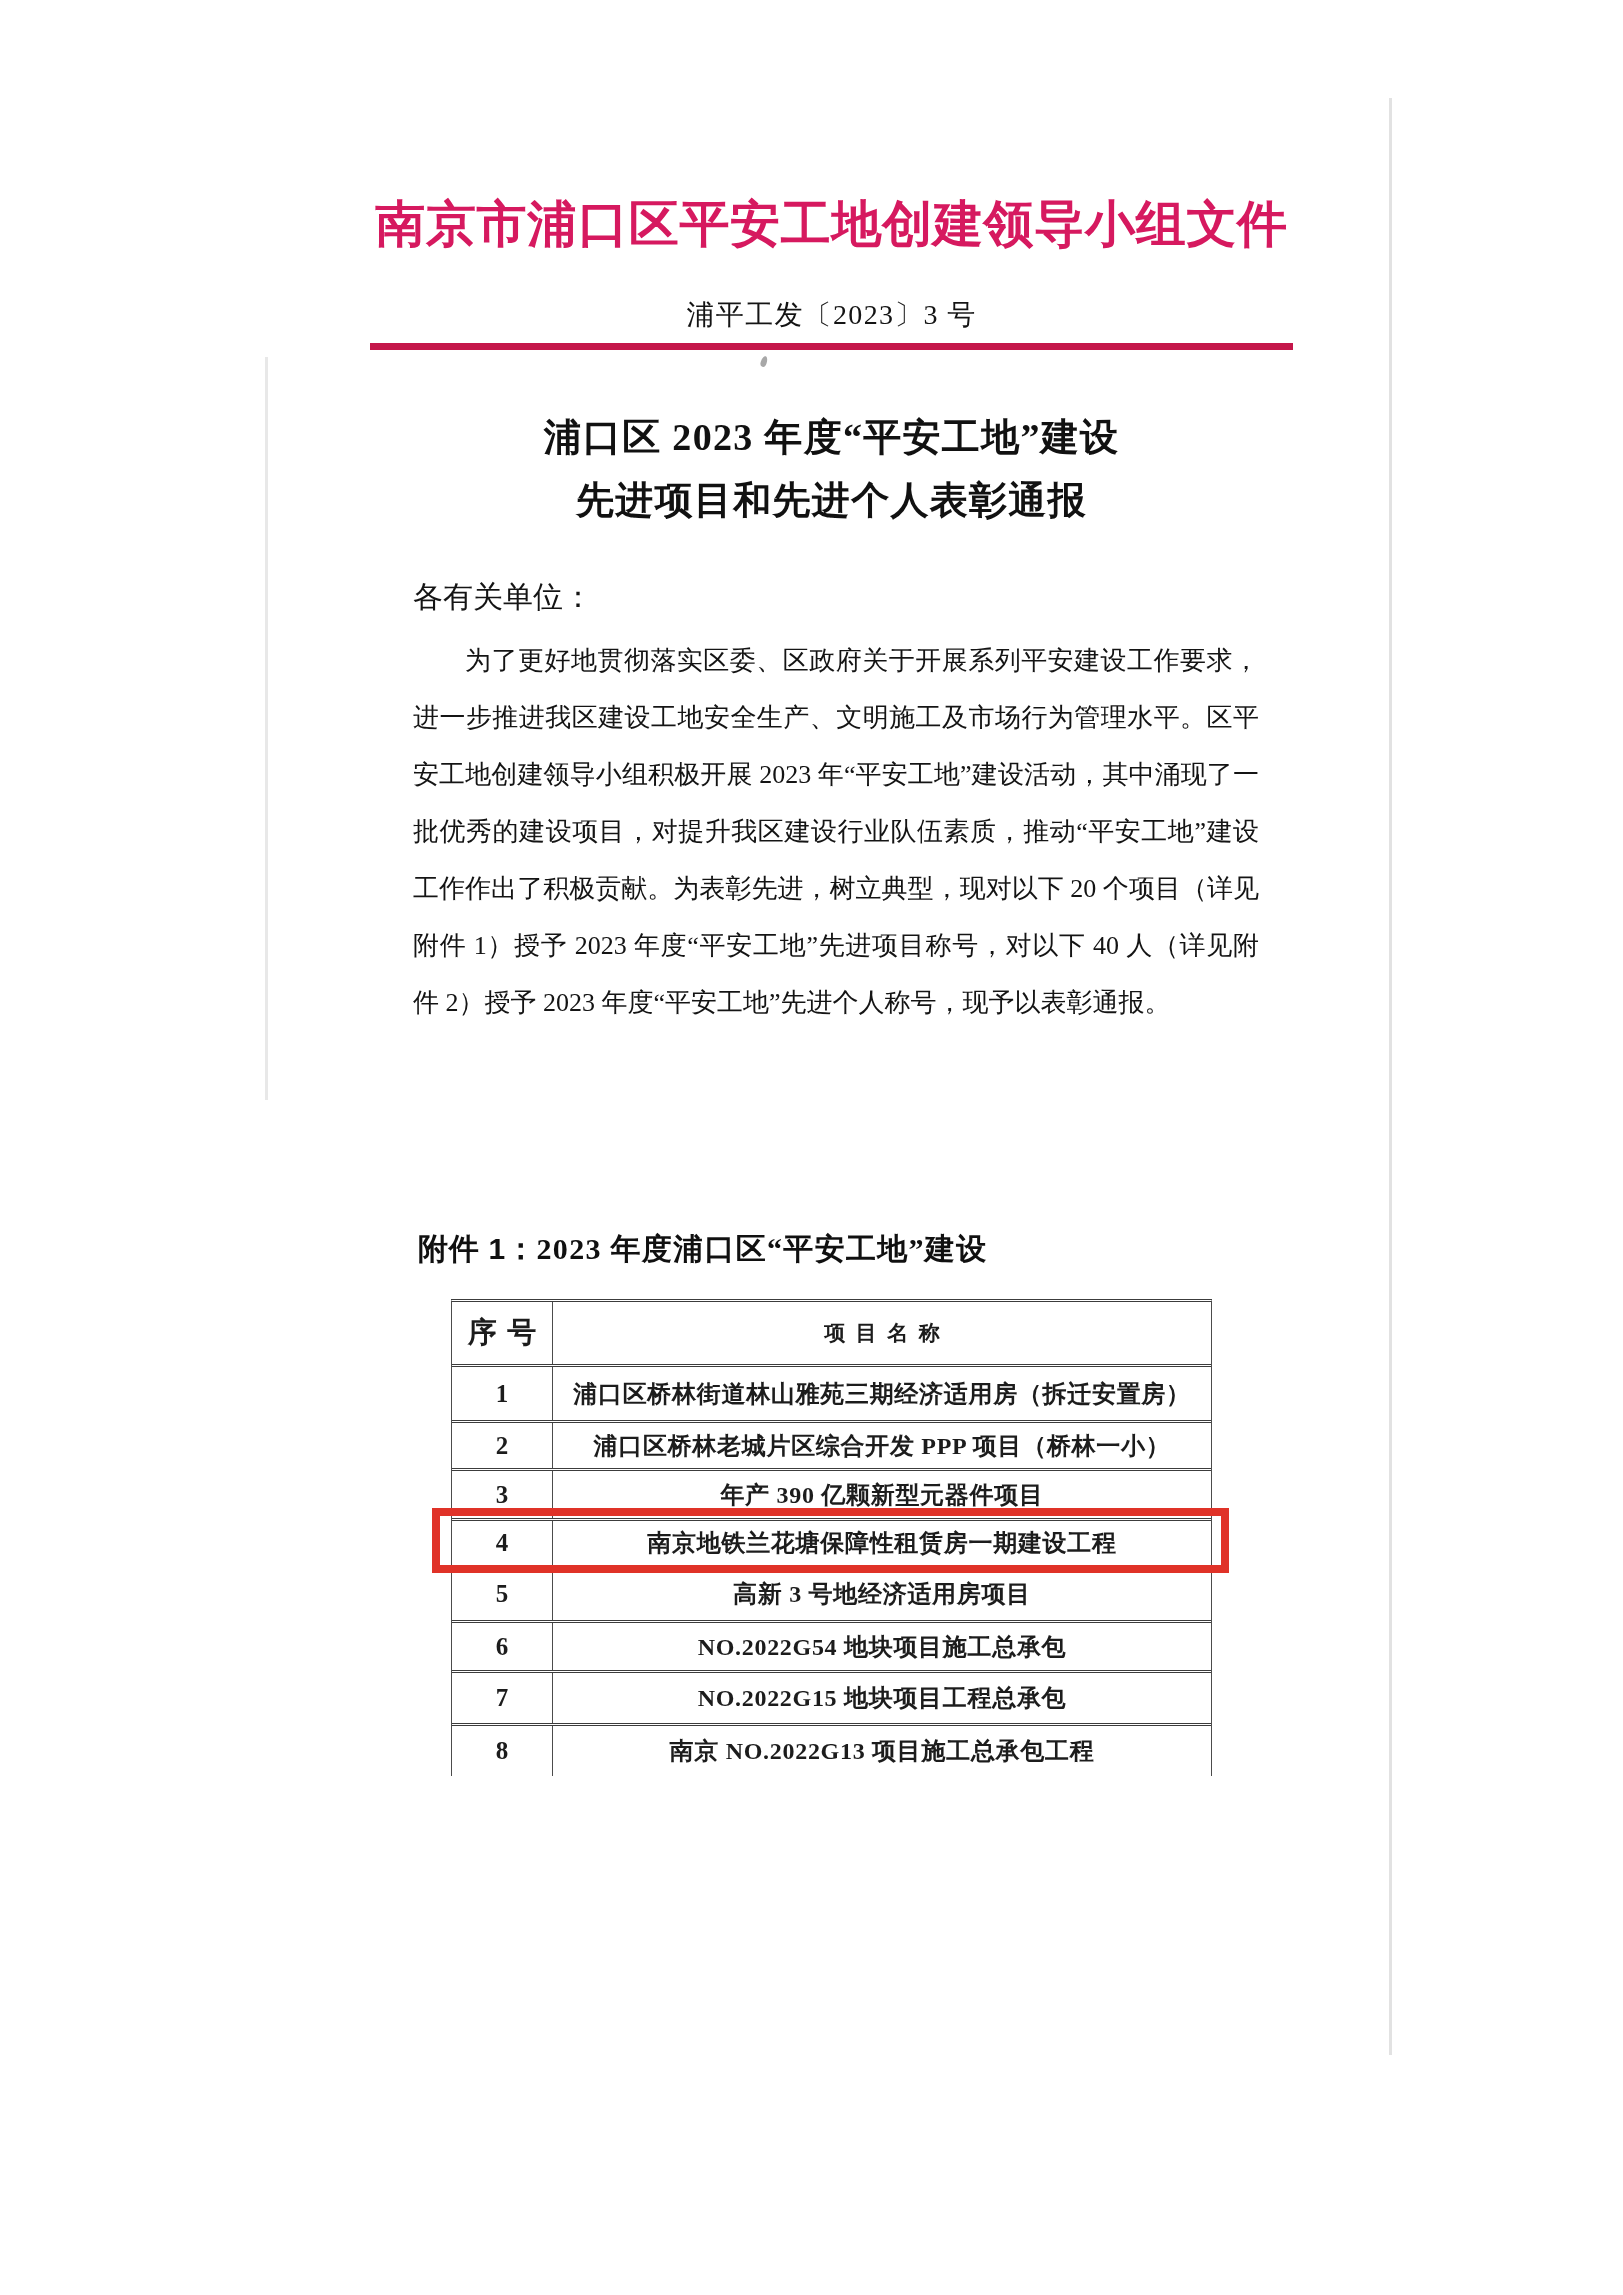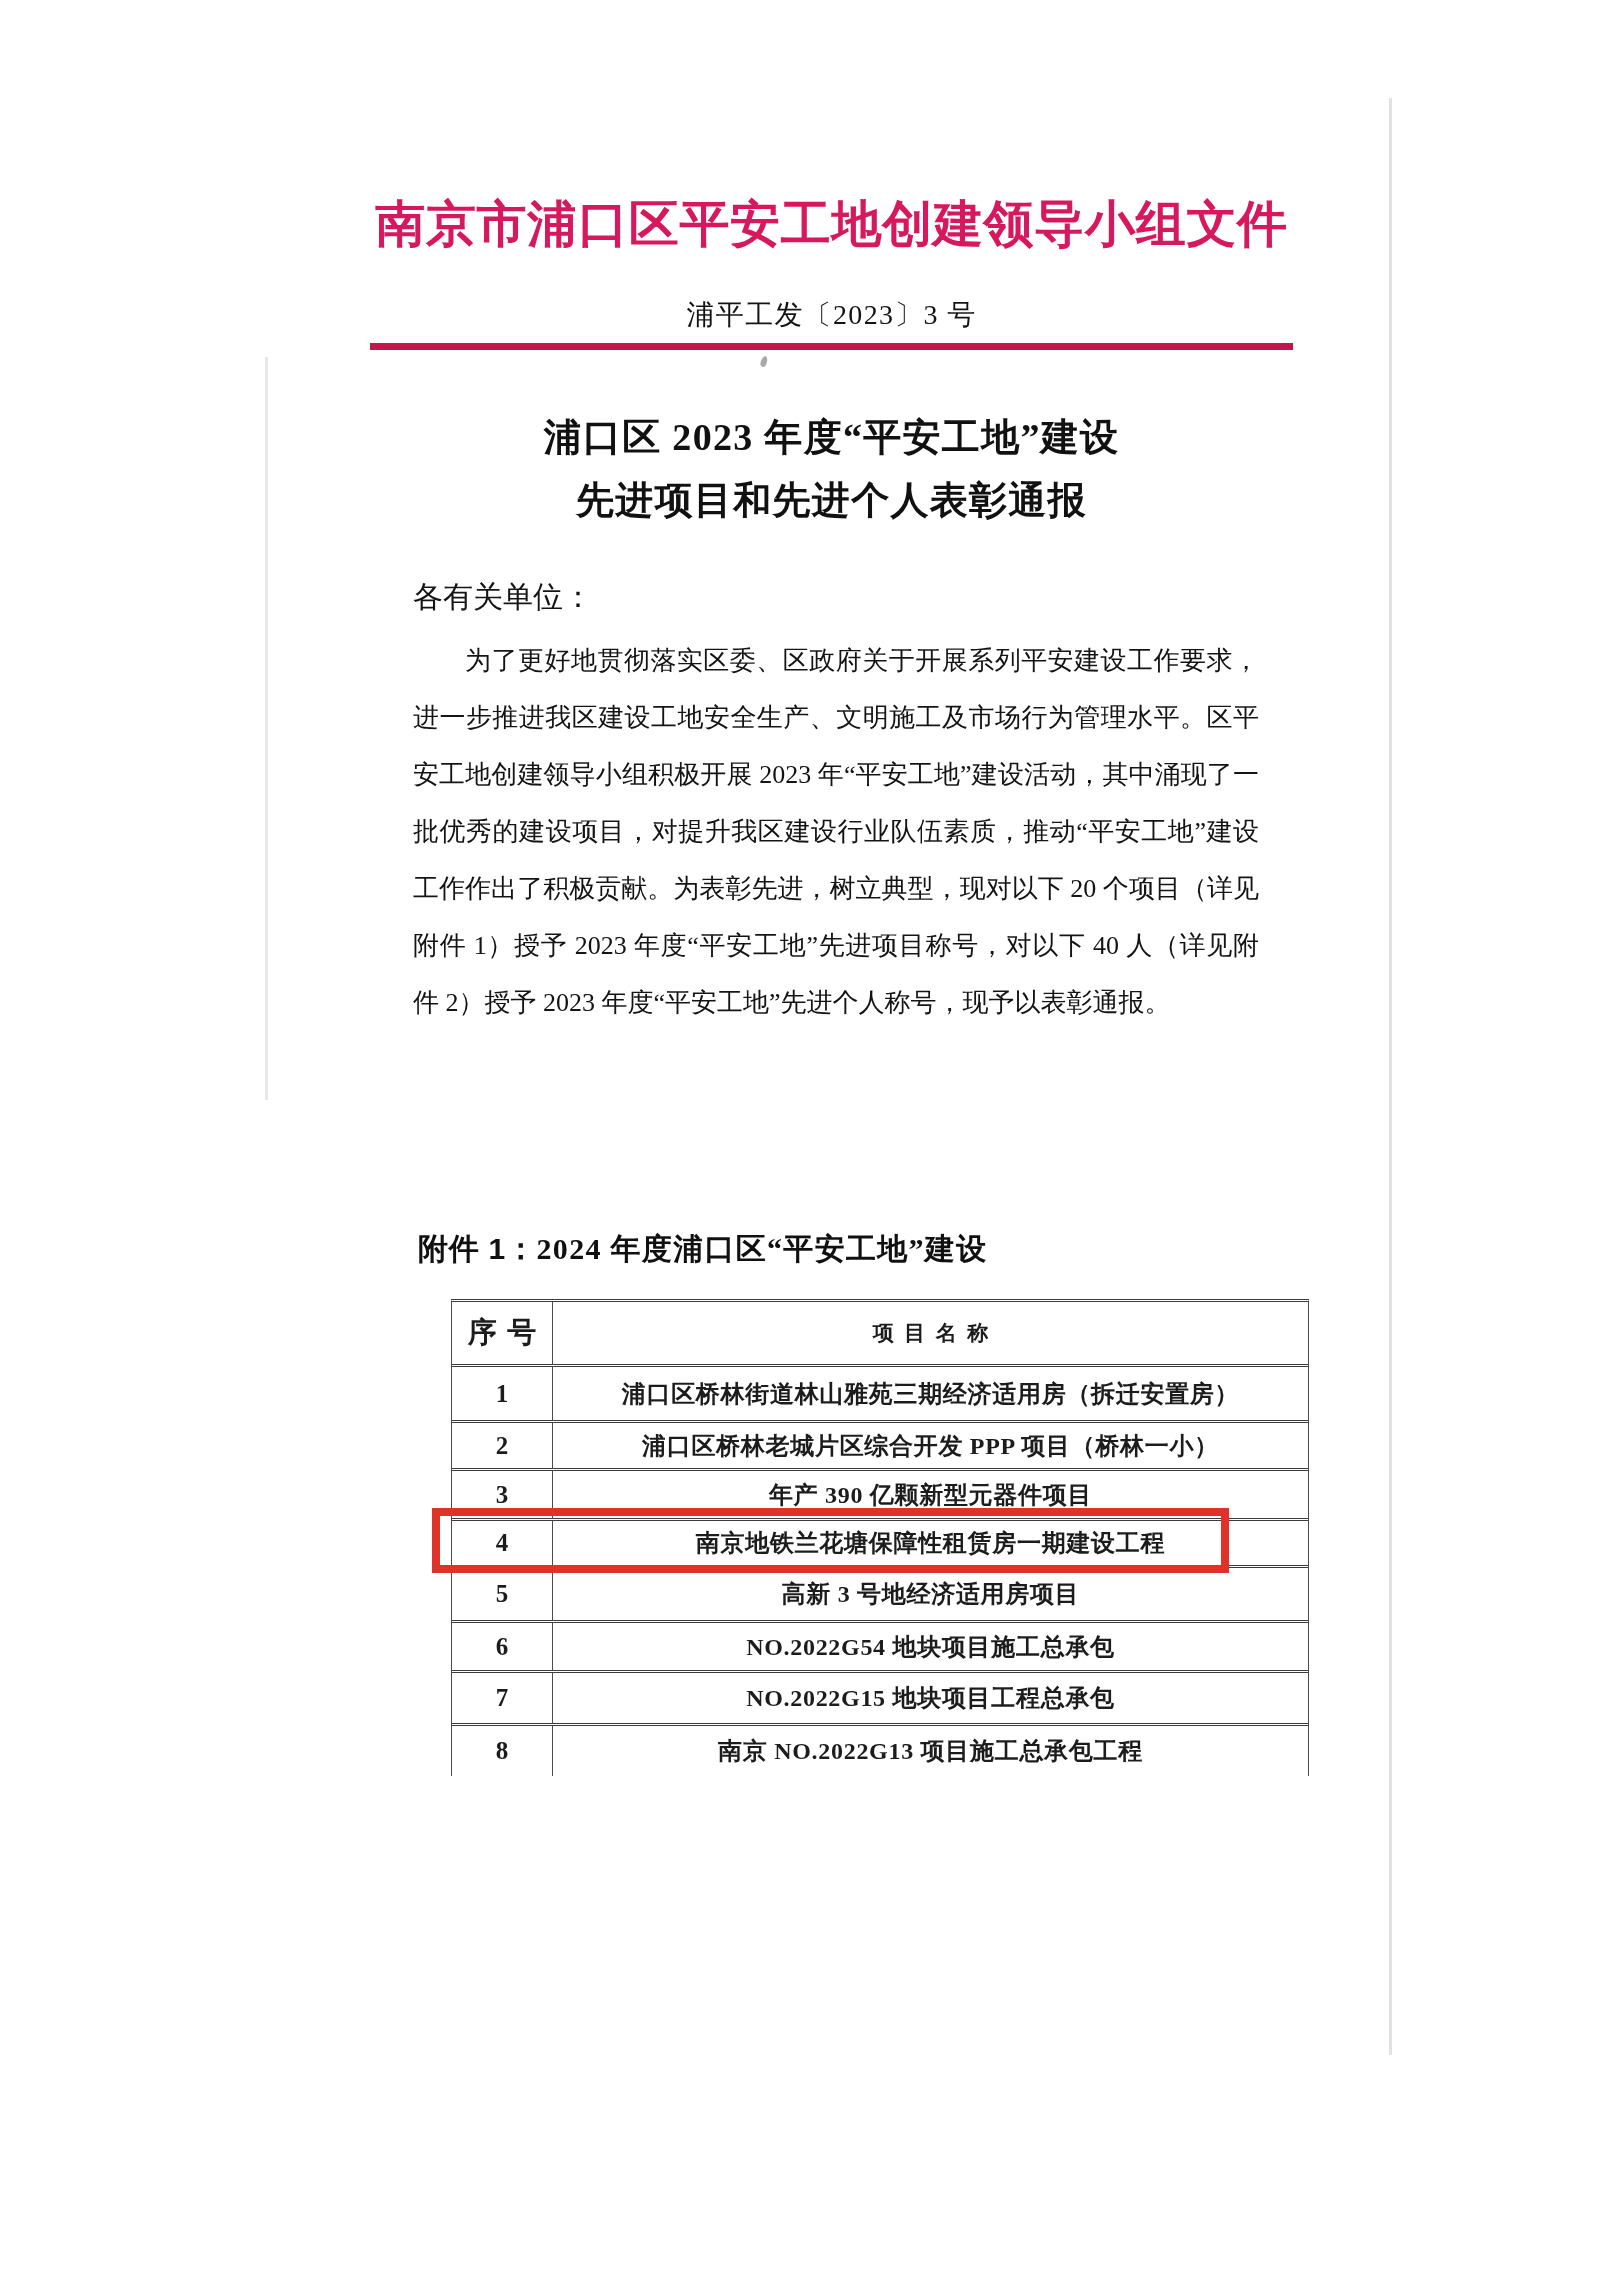--- a/index.html
+++ b/index.html
@@ -38,21 +38,21 @@
     font-size:26px; line-height:57px; text-align:justify; text-indent:2em; color:#141414;
   }
 
   
   .attachment { position:absolute; left:398px; top:1229px; font-size:30px; font-weight:bold; color:#101010; }
   .attachment .label { font-family:Liberation Sans, sans-serif; letter-spacing:0.7px; }
   .attachment .atitle { letter-spacing:1.3px; }
 
   
   .apx-table {
-    position:absolute; left:431px; top:1299px; width:858px;
+    position:absolute; left:431px; top:1299px; width:761px;
     border-top:3.9px double #3c3c3c; border-left:1.3px solid #4c4c4c; border-right:1.3px solid #4c4c4c;
     box-sizing:border-box; background:#fff;
   }
   .thead { display:flex; height:65px; border-bottom:3.9px double #3c3c3c; box-sizing:border-box; }
   .th-no {
     width:101px; border-right:1.3px solid #4c4c4c; box-sizing:border-box;
     display:flex; align-items:center; justify-content:center;
     font-size:29px; font-weight:bold; letter-spacing:10.5px; text-indent:10.5px;
   }
   .th-name {
@@ -102,21 +102,21 @@
   <div class="doc-title">
     <div>浦口区 2023 年度“平安工地”建设</div>
     <div>先进项目和先进个人表彰通报</div>
   </div>
 
   <div class="salutation">各有关单位：</div>
 
   <div class="body-par">为了更好地贯彻落实区委、区政府关于开展系列平安建设工作要求，进一步推进我区建设工地安全生产、文明施工及市场行为管理水平。区平安工地创建领导小组积极开展 2023 年“平安工地”建设活动，其中涌现了一批优秀的建设项目，对提升我区建设行业队伍素质，推动“平安工地”建设工作作出了积极贡献。为表彰先进，树立典型，现对以下 20 个项目（详见附件 1）授予 2023 年度“平安工地”先进项目称号，对以下 40 人（详见附件 2）授予 2023 年度“平安工地”先进个人称号，现予以表彰通报。</div>
 
   <div class="attachment">
-    <span class="label">附件 1：</span><span class="atitle">2024 年度浦口区“平安工地”建设</span>
+    <span class="label">附件 1：</span><span class="atitle">2023 年度浦口区“平安工地”建设</span>
   </div>
 
   <div class="apx-table">
     <div class="thead">
       <div class="th-no">序号</div>
       <div class="th-name">项目名称</div>
     </div>
     <div class="table-body">
   <div class="trow">
     <div class="cell-no">1</div>

